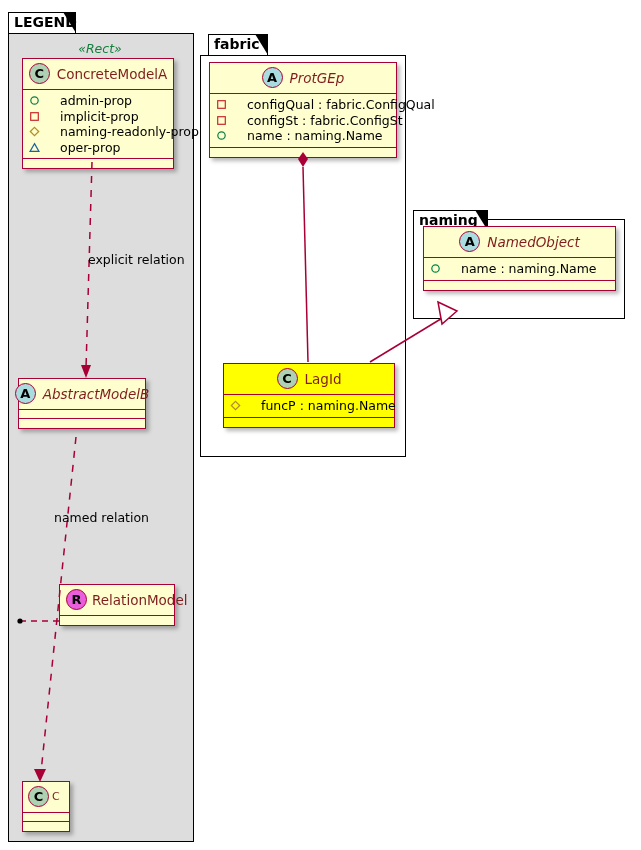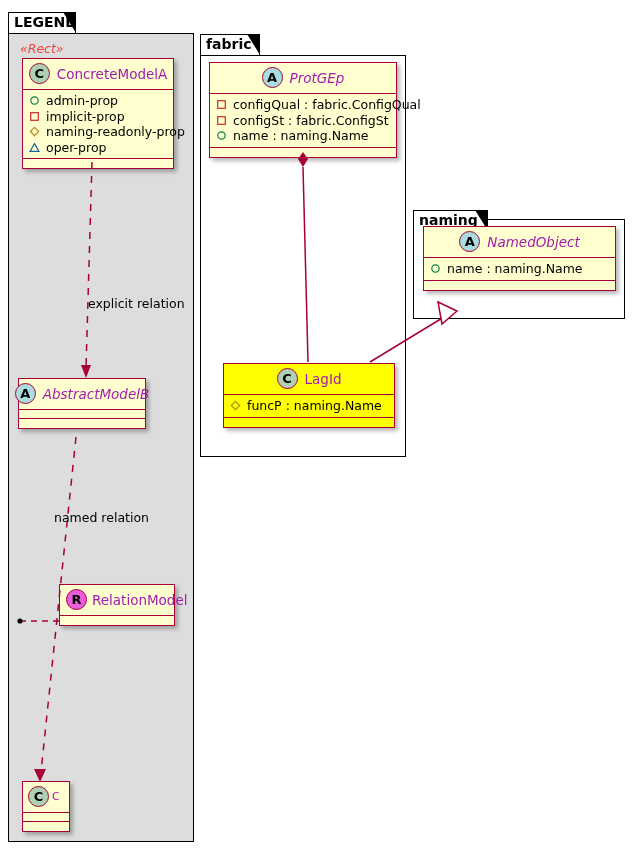--- a/index.html
+++ b/index.html
@@ -67,21 +67,21 @@
     display: flex;
     align-items: center;
     justify-content: center;
     gap: 7px;
     padding: 4px 8px 5px 8px;
     border-bottom: 1.4px solid #A80036;
     white-space: nowrap;
   }
   .cls-name {
     font-size: 13.5px;
-    color: #a21caf;
+    color: #7f1d1d;
   }
   .cls-name.italic { font-style: italic; }
   .cls-stereo-badge {
     width: 19px; height: 19px;
     border-radius: 50%;
     border: 1.4px solid #A80036;
     display: inline-flex;
     align-items: center; justify-content: center;
     font-size: 13px;
     font-weight: bold;
@@ -91,32 +91,33 @@
   }
   .badge-C { background: #ADD1B2; border-color: #A80036; }
   .badge-A { background: #A9DCDF; border-color: #A80036; }
   .badge-R { background: #E85EDD; border-color: #A80036; }
   .badge-A .g, .badge-C .g, .badge-R .g { position: relative; top: -0.5px; }
 
   .cls-stereotype-line {
     position: absolute;
     font-size: 12.5px;
     font-style: italic;
-    color: #ef4444;
+    color: #15803d;
+    text-align: center;
     z-index: 5;
   }
 
   .cls-attrs {
     padding: 3px 6px 3px 6px;
     border-bottom: 1.4px solid #A80036;
   }
   .attr {
     display: flex;
     align-items: center;
-    gap: 6px;
+    gap: 20px;
     font-size: 12.5px;
     line-height: 15.5px;
     color: #000;
     white-space: nowrap;
   }
   .cls-ops {
     height: 9px;
   }
 
   
@@ -208,21 +209,21 @@
       <span class="cls-stereo-badge badge-C">
           <span class="g">C</span>
         </span>
       <span class="cls-name" style="font-size:11px;">C</span>
     </div>
     <div class="cls-attrs" style="height:8px; padding:0;"></div>
     <div class="cls-ops"></div>
   </div>
 
   <div class="package pkg-plain" style="left:200px; top:34px; width:206px; height:423px;">
-    <div class="pkg-tab" style="width:60px;">
+    <div class="pkg-tab" style="width:60px;margin-left:8px;">
       <span class="tab-inner">fabric</span>
     </div>
     <div class="pkg-body" style="top:21px; width:206px; height:402px;"></div>
   </div>
 
   <div class="cls" style="left:209px; top:62px; width:188px;">
     <div class="cls-head">
       <span class="cls-stereo-badge badge-A">
           <span class="g">A</span>
         </span>
@@ -312,16 +313,16 @@
       <polygon points="303,152 298,159 303,167 308,159" fill="#A80036"></polygon>
       <line x1="303" y1="167" x2="308" y2="362" stroke="#A80036" stroke-width="1.5"></line>
     </g>
 
     <g>
       <line x1="370" y1="362" x2="444" y2="317" stroke="#A80036" stroke-width="1.5"></line>
       <polygon points="438,302 457,311 442,324" fill="#FFFFFF" stroke="#A80036" stroke-width="1.5"></polygon>
     </g>
   </svg>
 
-  <div class="edge-label" style="left:88px; top:252px;margin-top:44px;">explicit relation</div>
+  <div class="edge-label" style="left:88px; top:252px;">explicit relation</div>
   <div class="edge-label" style="left:54px; top:510px;">named relation</div>
 
 </div>
 
 </body></html>

